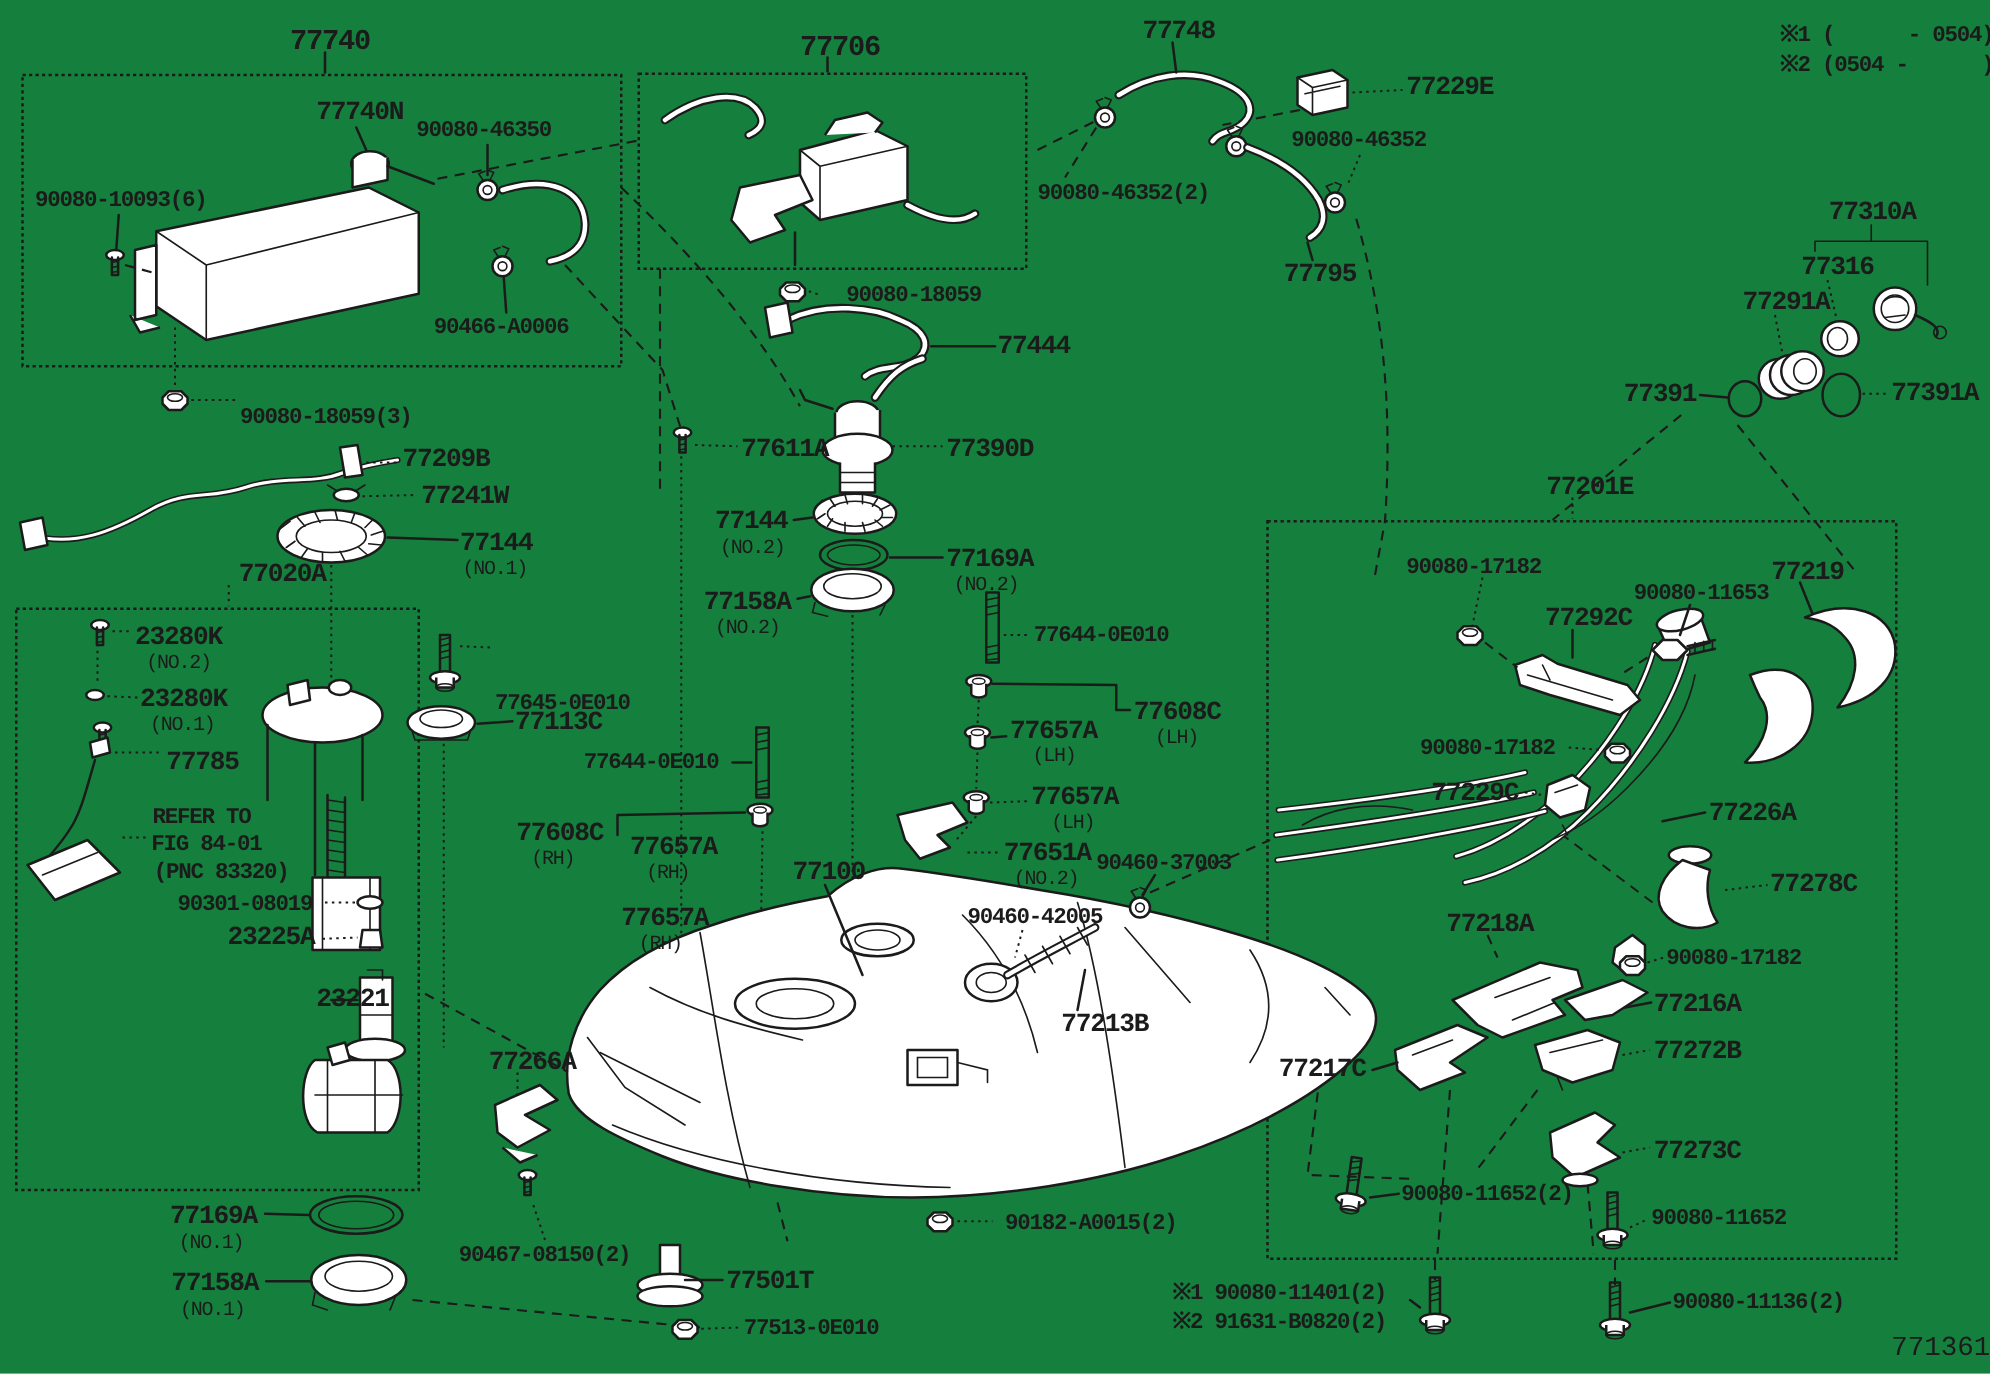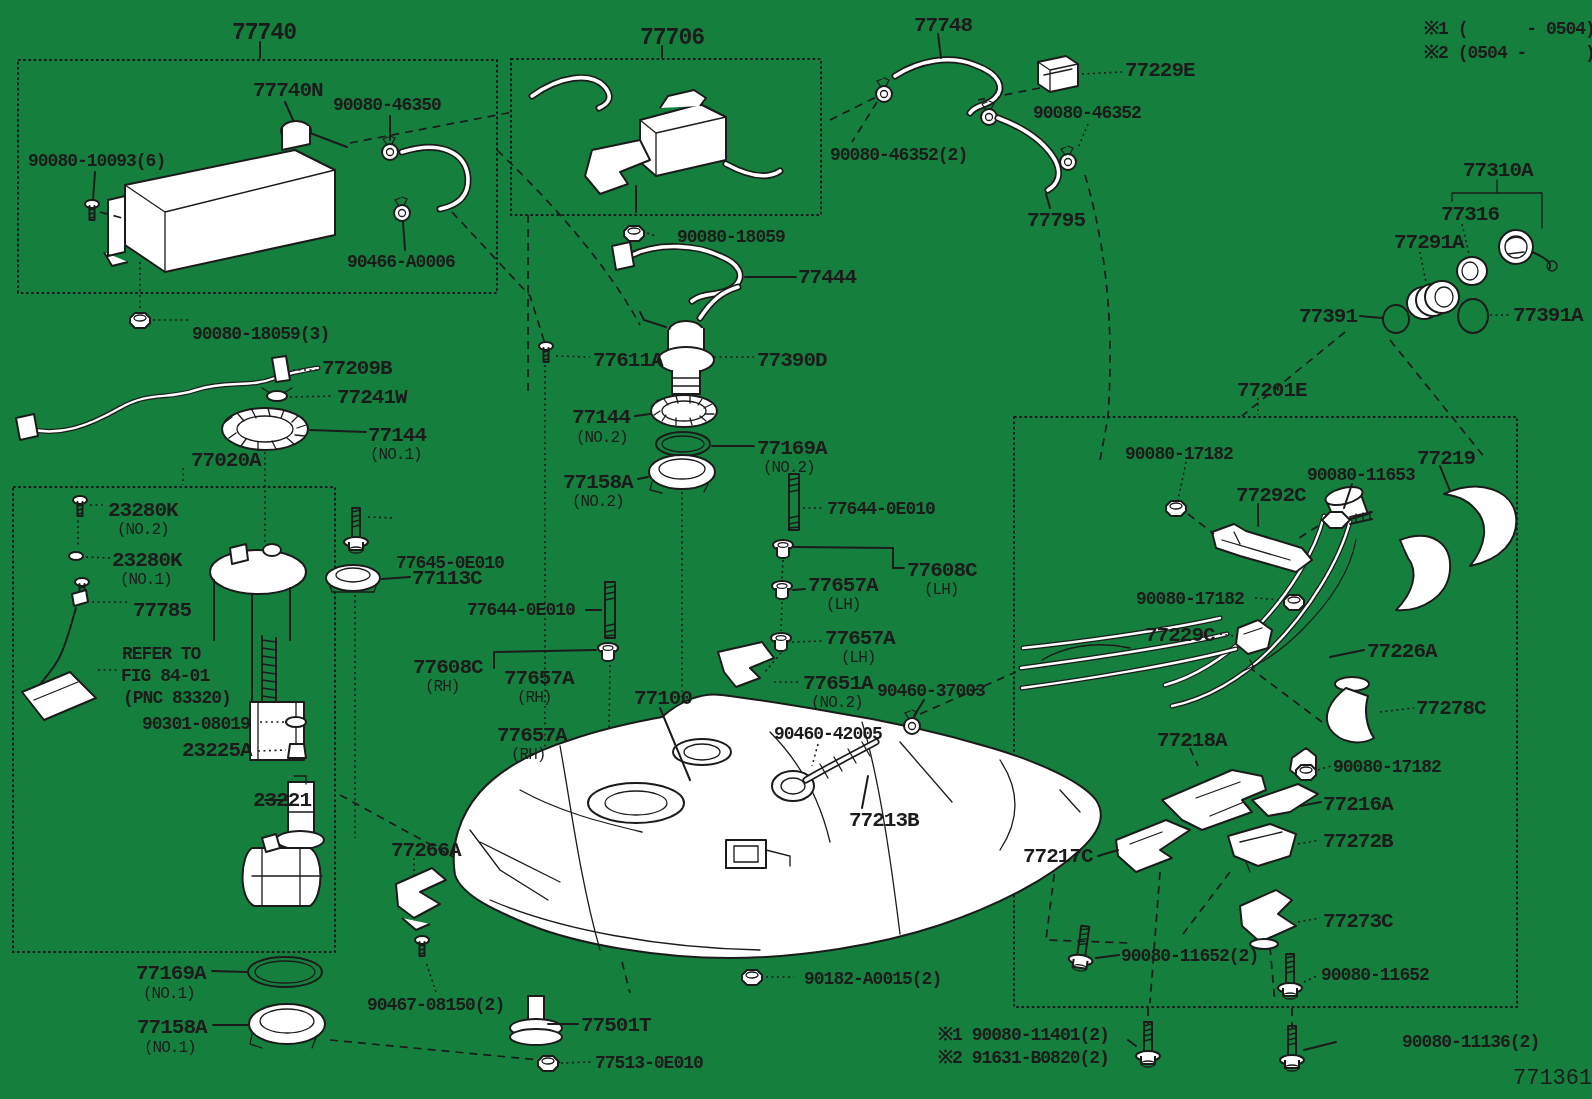--- a/index.html
+++ b/index.html
@@ -499,17 +499,17 @@
       <div class="lbl lg" style="left: 1157px; top: 730px;">77218A</div>
       <div class="lbl md" style="left: 1333px; top: 758px;">90080-17182</div>
       <div class="lbl lg" style="left: 1323px; top: 794px;">77216A</div>
       <div class="lbl lg" style="left: 1323px; top: 831px;">77272B</div>
       <div class="lbl lg" style="left: 1023px; top: 846px;">77217C</div>
       <div class="lbl lg" style="left: 1323px; top: 911px;">77273C</div>
       <div class="lbl md" style="left: 1121px; top: 947px;">90080-11652(2)</div>
       <div class="lbl md" style="left: 1321px; top: 966px;">90080-11652</div>
       <div class="lbl note" style="left: 938px; top: 1026px;">※1 90080-11401(2)</div>
       <div class="lbl note" style="left: 938px; top: 1049px;">※2 91631-B0820(2)</div>
-      <div class="lbl md" style="left: 1402px; top: 1033px; text-align: right;">90080-11136(2)</div>
+      <div class="lbl md" style="left: 1338px; top: 1033px; text-align: right;">90080-11136(2)</div>
       <div class="lbl code" style="left: 1513px; top: 1068px;">771361L</div>
     </div>
 
 </div>
 
 </body></html>

